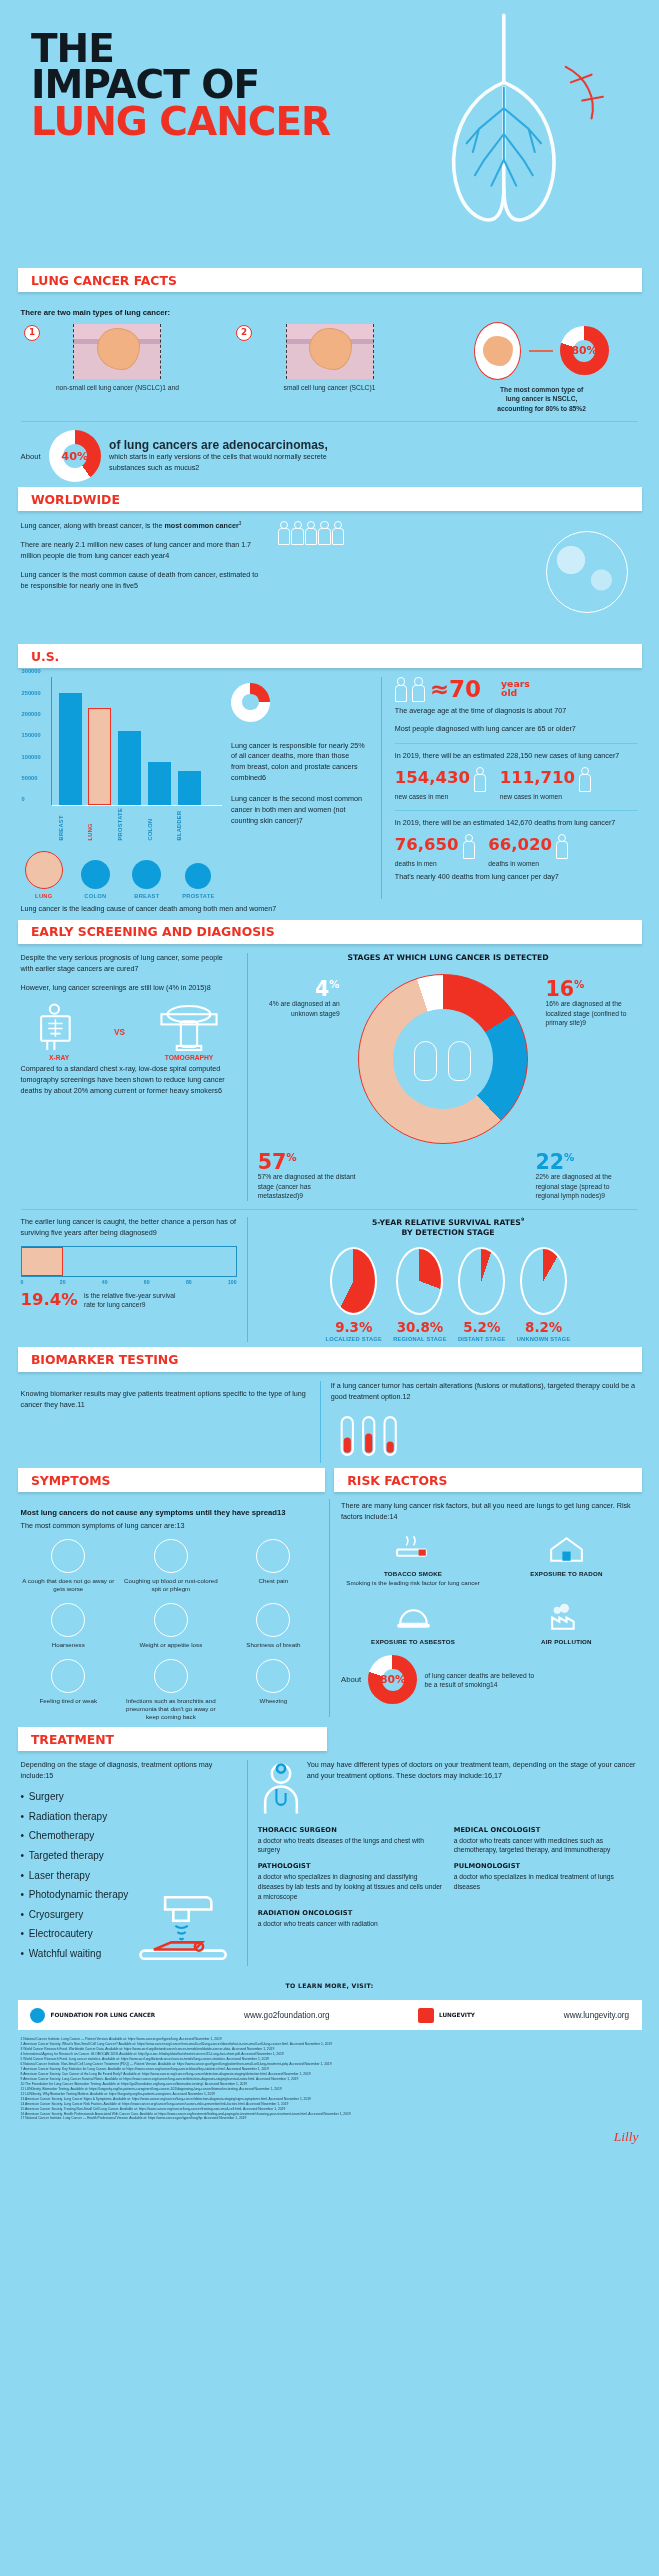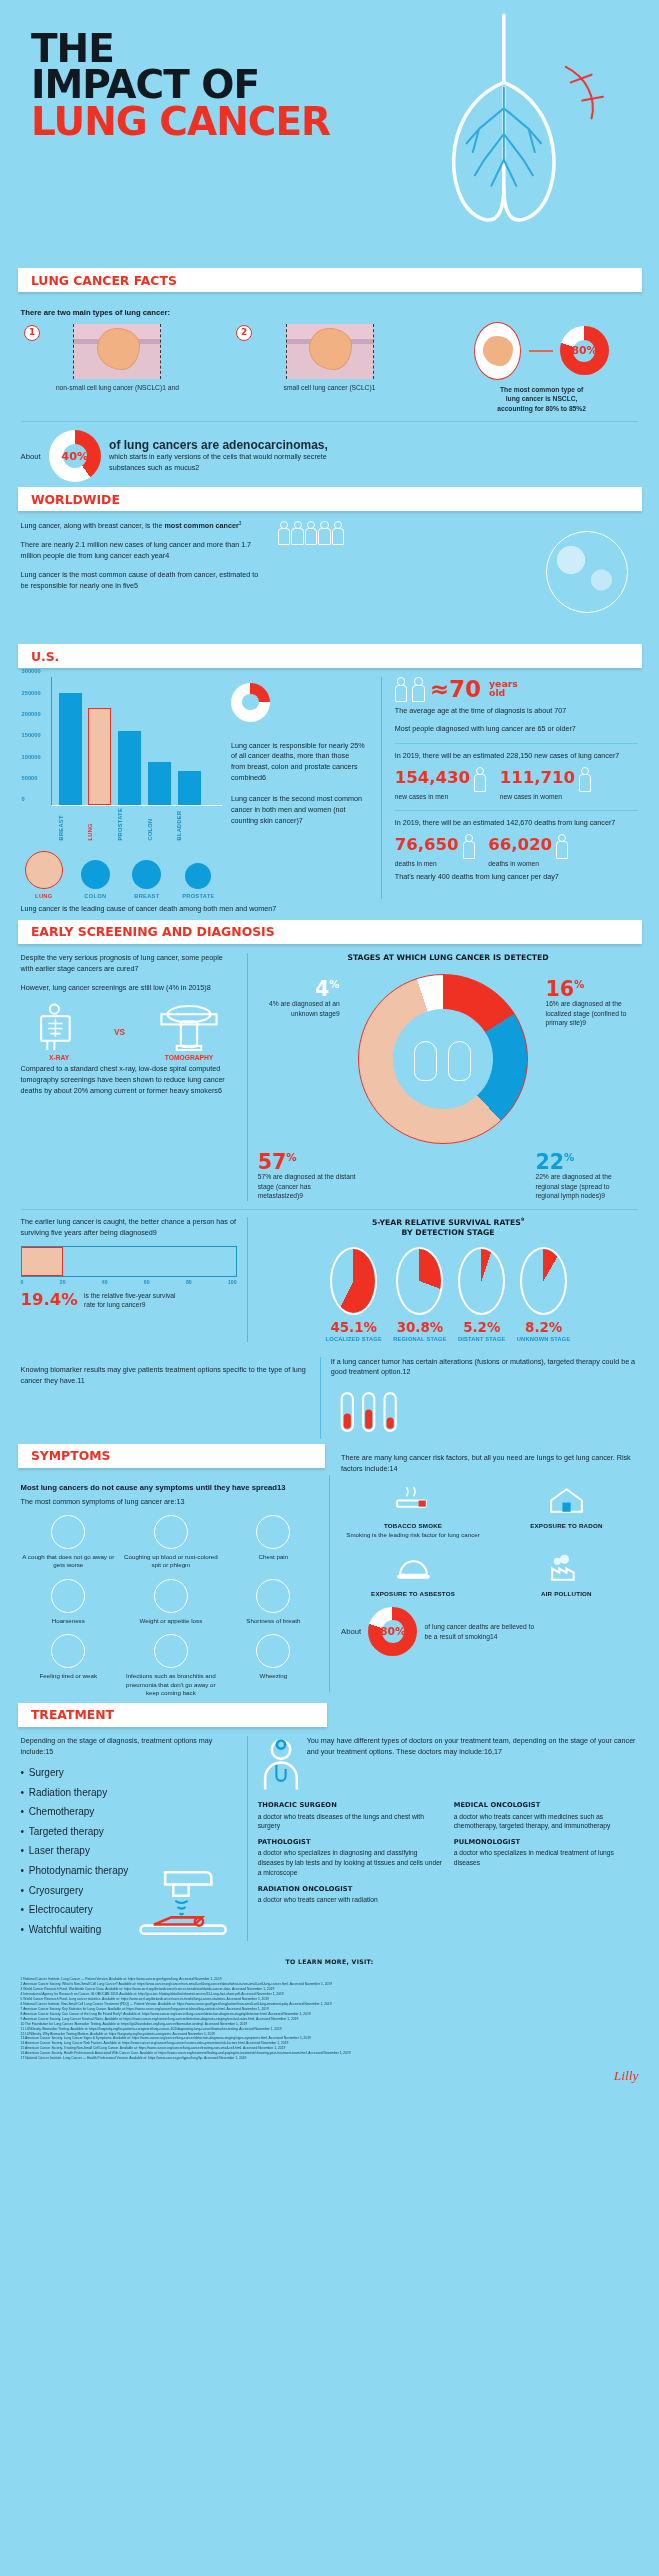--- a/index.html
+++ b/index.html
@@ -109,21 +109,21 @@
   .organ .n.red{color:#ef3124;}
 
   .statbig{ font-family:"DejaVu Sans",sans-serif; font-weight:bold; color:#ef3124; font-size:16.5px; line-height:1;}
   .statrow{ display:flex; gap:15.5px; margin:5.2px 0 2.1px 0;}
   .statcell{ }
   .statcell .sub{ font-size:6.7px; line-height:1.35; margin-top:2.1px;}
   .inlinefig{display:flex;align-items:center;gap:4.1px;}
 
   .age-hdr{display:flex; align-items:center; gap:7.2px; margin-bottom:5.2px;}
   .age70{ font-family:"DejaVu Sans",sans-serif; font-weight:bold; color:#ef3124; font-size:23px; line-height:.9;}
-  .age70 small{ font-size:9.3px; display:inline-block; vertical-align:top; line-height:1.05;}
+  .age70 small{ font-size:9.3px; display:inline-block; vertical-align:top; line-height:1.05;margin-left:12px;}
 
   
   .stagewrap{ position:relative; width:170px; height:170px; margin:5.2px auto;}
   .stagewrap .ring{ position:absolute; inset:0; border-radius:50%;}
   .stagewrap .inner{ position:absolute; inset:35px; border-radius:50%; background:#8ed8f2;
       display:flex;align-items:center;justify-content:center;}
   .lungicon{ width:62px;height:62px; position:relative;}
   .lungicon::before,.lungicon::after{content:"";position:absolute;top:13.4px;width:21.6px;height:38px;
     border:1.5px solid #fff;border-radius:17.5px 17.5px 13.4px 13.4px;}
   .lungicon::before{left:2.1px;} .lungicon::after{right:2.1px;}
@@ -494,21 +494,21 @@
       <div class="vdiv"></div>
 
       <div class="col">
         <div style="text-align:center;font-family:'DejaVu Sans',sans-serif;font-weight:bold;font-size:7.7px;color:#101820;line-height:1.35;">
           <span>5-YEAR RELATIVE SURVIVAL RATES</span><span class="sup">9</span><br>
           <span>BY DETECTION STAGE</span>
         </div>
         <div class="survcards">
           <div class="survcard">
             <div class="oval" style="background:conic-gradient(#ef3124 0 206.6deg,#8ed8f2 206.6deg 360deg);"></div>
-            <div class="survpct">45.1%</div>
+            <div class="survpct">9.3%</div>
             <div class="survstage">LOCALIZED STAGE</div>
           </div>
           <div class="survcard">
             <div class="oval" style="background:conic-gradient(#ef3124 0 110.9deg,#8ed8f2 110.9deg 360deg);"></div>
             <div class="survpct">30.8%</div>
             <div class="survstage">REGIONAL STAGE</div>
           </div>
           <div class="survcard">
             <div class="oval" style="background:conic-gradient(#ef3124 0 18.7deg,#8ed8f2 18.7deg 360deg);"></div>
             <div class="survpct">5.2%</div>
@@ -517,20 +517,23 @@
           <div class="survcard">
             <div class="oval" style="background:conic-gradient(#ef3124 0 29.5deg,#8ed8f2 29.5deg 360deg);"></div>
             <div class="survpct">8.2%</div>
             <div class="survstage">UNKNOWN STAGE</div>
           </div>
         </div>
       </div>
     </div>
   </div>
 
+  <div class="banner thin">
+    <span>BIOMARKER TESTING</span>
+  </div>
   <div class="sec">
     <div class="row">
       <div class="col" style="flex:0 0 289px;">
         <p style="margin-top:8.2px;">Knowing biomarker results may give patients treatment options specific to the type of lung cancer they have.11</p>
       </div>
       <div class="vdiv"></div>
       <div class="col">
         <p>If a lung cancer tumor has certain alterations (fusions or mutations), targeted therapy could be a good treatment option.12</p>
         <svg width="103" height="49" style="margin-top:9.3px;" viewBox="0 0 200 96">
           <g fill="none" stroke="#fff" stroke-width="4">
@@ -591,20 +594,23 @@
               <div class="ic"></div>
               <div class="t">Wheezing</div>
             </div>
         </div>
       </div>
     </div>
 
     <div style="width:0.5px;background:#52bde4;margin:31px 0 10.3px 0;"></div>
 
     <div style="flex:1;">
+      <div class="banner" style="margin-left:4.1px;">
+        <span>RISK FACTORS</span>
+      </div>
       <div class="sec" style="padding-left:11.3px;">
         <p>There are many lung cancer risk factors, but all you need are lungs to get lung cancer. Risk factors include:14</p>
         <div class="riskgrid">
           <div class="risk">
             <div class="ic">
               <svg width="41" height="30" viewBox="0 0 80 58">
                   <rect x="8" y="30" width="56" height="12" rx="2" fill="none" stroke="#fff" stroke-width="4"></rect>
                   <rect x="50" y="30" width="14" height="12" fill="#ef3124"></rect>
                   <path d="M26 22 q6 -10 0 -18 M40 22 q6 -10 0 -18" stroke="#fff" stroke-width="3" fill="none"></path>
                 </svg>
@@ -724,20 +730,32 @@
               <p>a doctor who treats cancer with radiation</p>
             </div>
         </div>
       </div>
     </div>
   </div>
 
   <div class="cta">
     <div class="k">TO LEARN MORE, VISIT:</div>
   </div>
+  <div class="logos">
+    <div class="logoblk">
+      <span class="mark"></span>
+      <span class="nm">FOUNDATION FOR LUNG CANCER</span>
+    </div>
+    <div class="url">www.go2foundation.org</div>
+    <div class="logoblk">
+      <span class="mark red"></span>
+      <span class="nm">LUNGEVITY</span>
+    </div>
+    <div class="url">www.lungevity.org</div>
+  </div>
 
   <div class="refs">
     <div>1 National Cancer Institute. Lung Cancer — Patient Version. Available at: https://www.cancer.gov/types/lung. Accessed November 1, 2019</div>
     <div>2 American Cancer Society. What Is Non-Small Cell Lung Cancer? Available at: https://www.cancer.org/cancer/non-small-cell-lung-cancer/about/what-is-non-small-cell-lung-cancer.html. Accessed November 1, 2019</div>
     <div>3 World Cancer Research Fund. Worldwide Cancer Data. Available at: https://www.wcrf.org/dietandcancer/cancer-trends/worldwide-cancer-data. Accessed November 1, 2019</div>
     <div>4 International Agency for Research on Cancer. GLOBOCAN 2018. Available at: http://gco.iarc.fr/today/data/factsheets/cancers/15-Lung-fact-sheet.pdf. Accessed November 1, 2019</div>
     <div>5 World Cancer Research Fund. Lung cancer statistics. Available at: https://www.wcrf.org/dietandcancer/cancer-trends/lung-cancer-statistics. Accessed November 1, 2019</div>
     <div>6 National Cancer Institute. Non-Small Cell Lung Cancer Treatment (PDQ) — Patient Version. Available at: https://www.cancer.gov/types/lung/patient/non-small-cell-lung-treatment-pdq. Accessed November 1, 2019</div>
     <div>7 American Cancer Society. Key Statistics for Lung Cancer. Available at: https://www.cancer.org/cancer/lung-cancer/about/key-statistics.html. Accessed November 1, 2019</div>
     <div>8 American Cancer Society. Can Cancer of the Lung Be Found Early? Available at: https://www.cancer.org/cancer/lung-cancer/detection-diagnosis-staging/detection.html. Accessed November 1, 2019</div>

